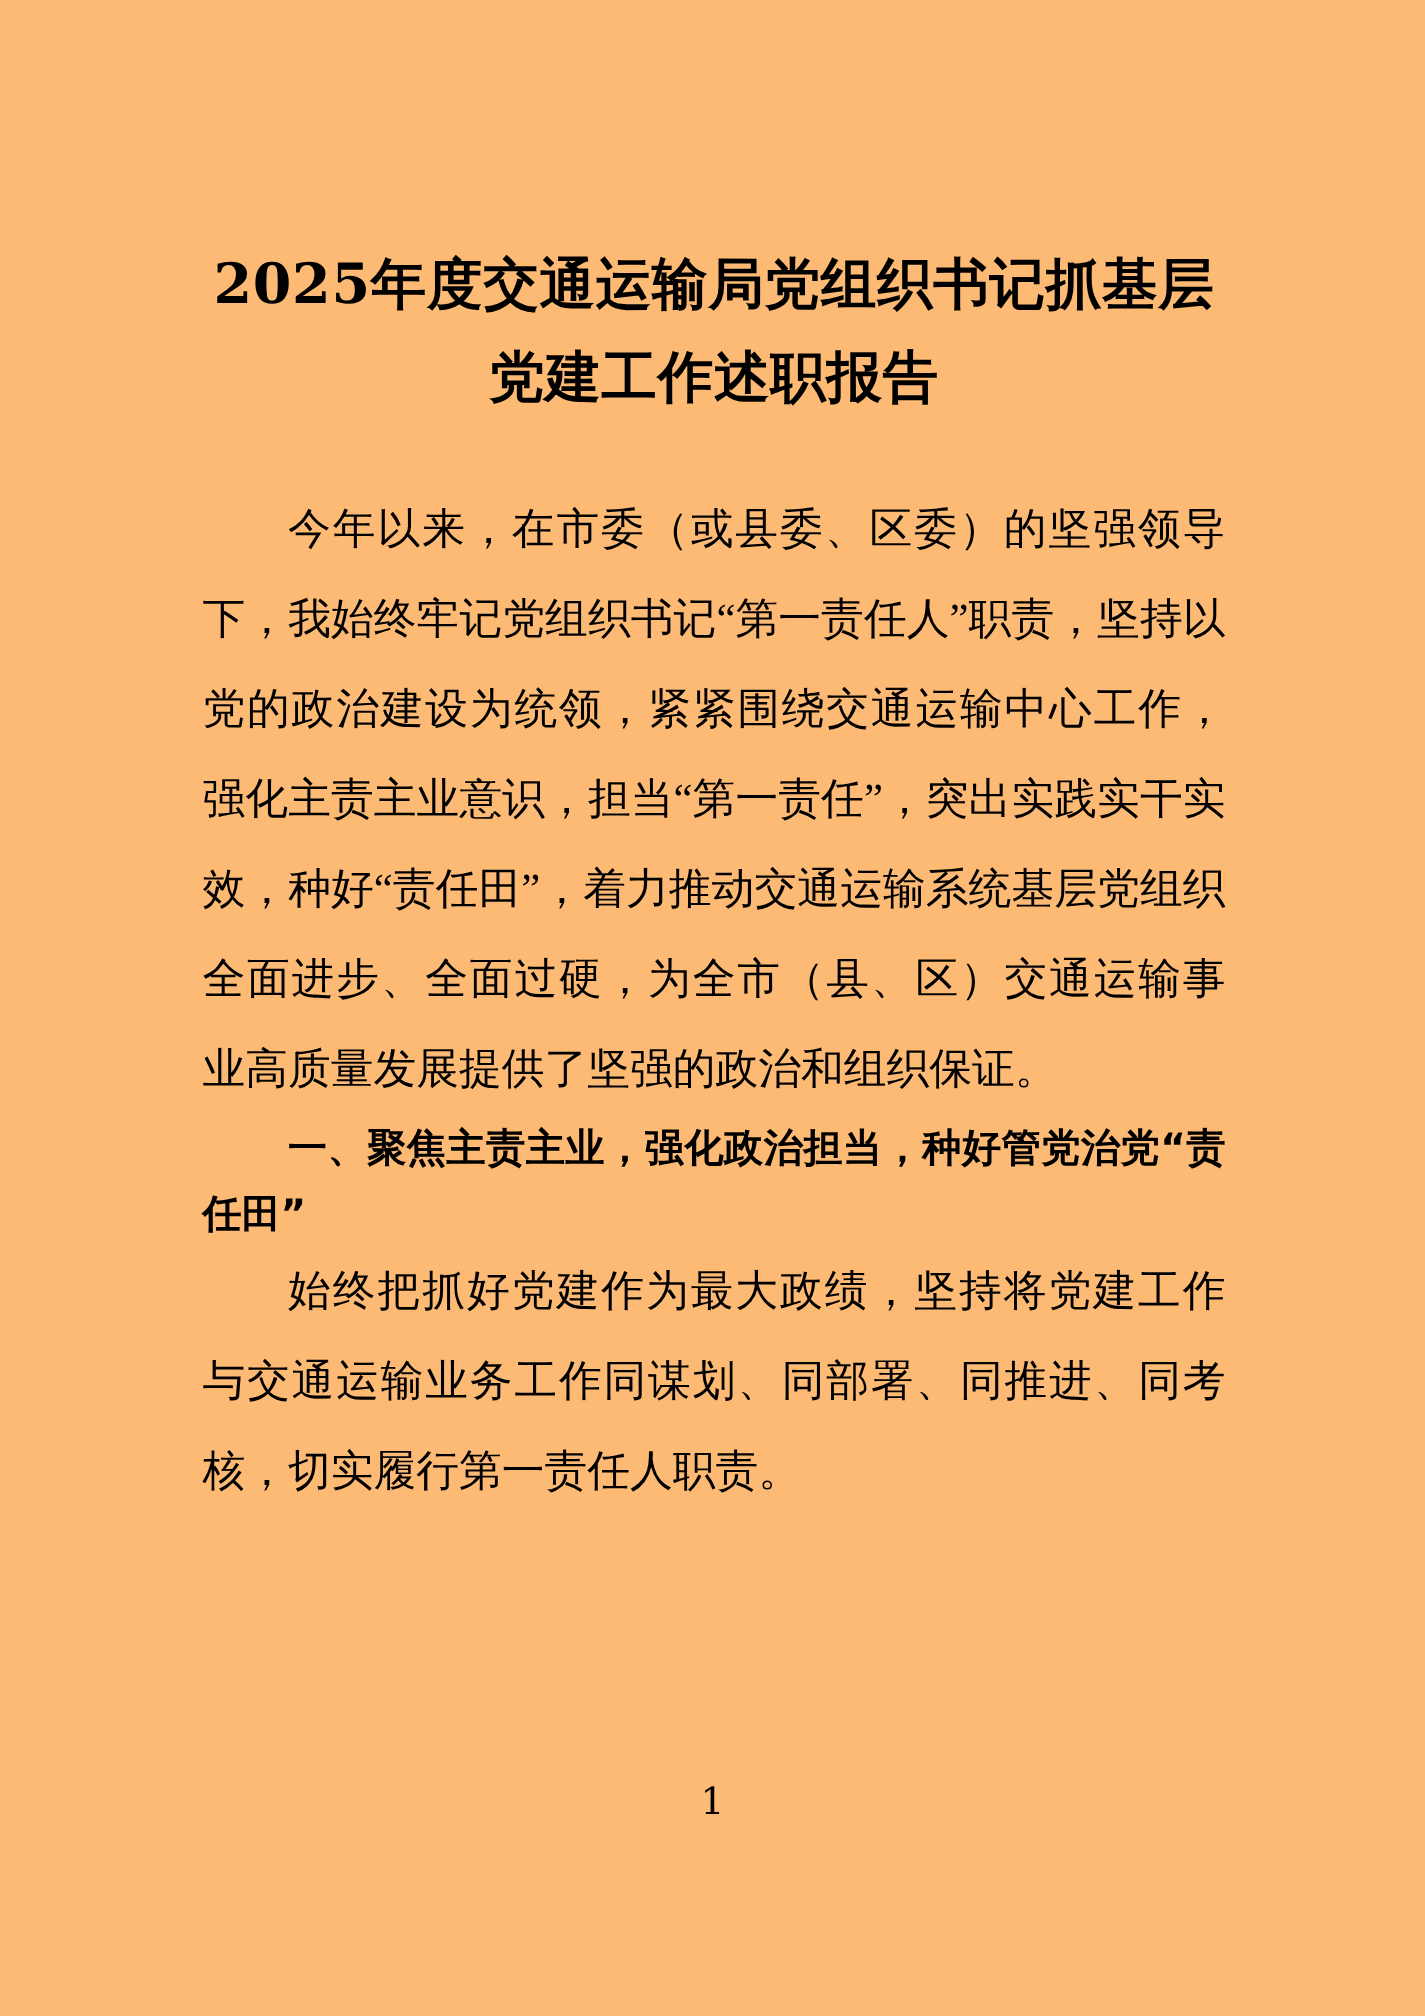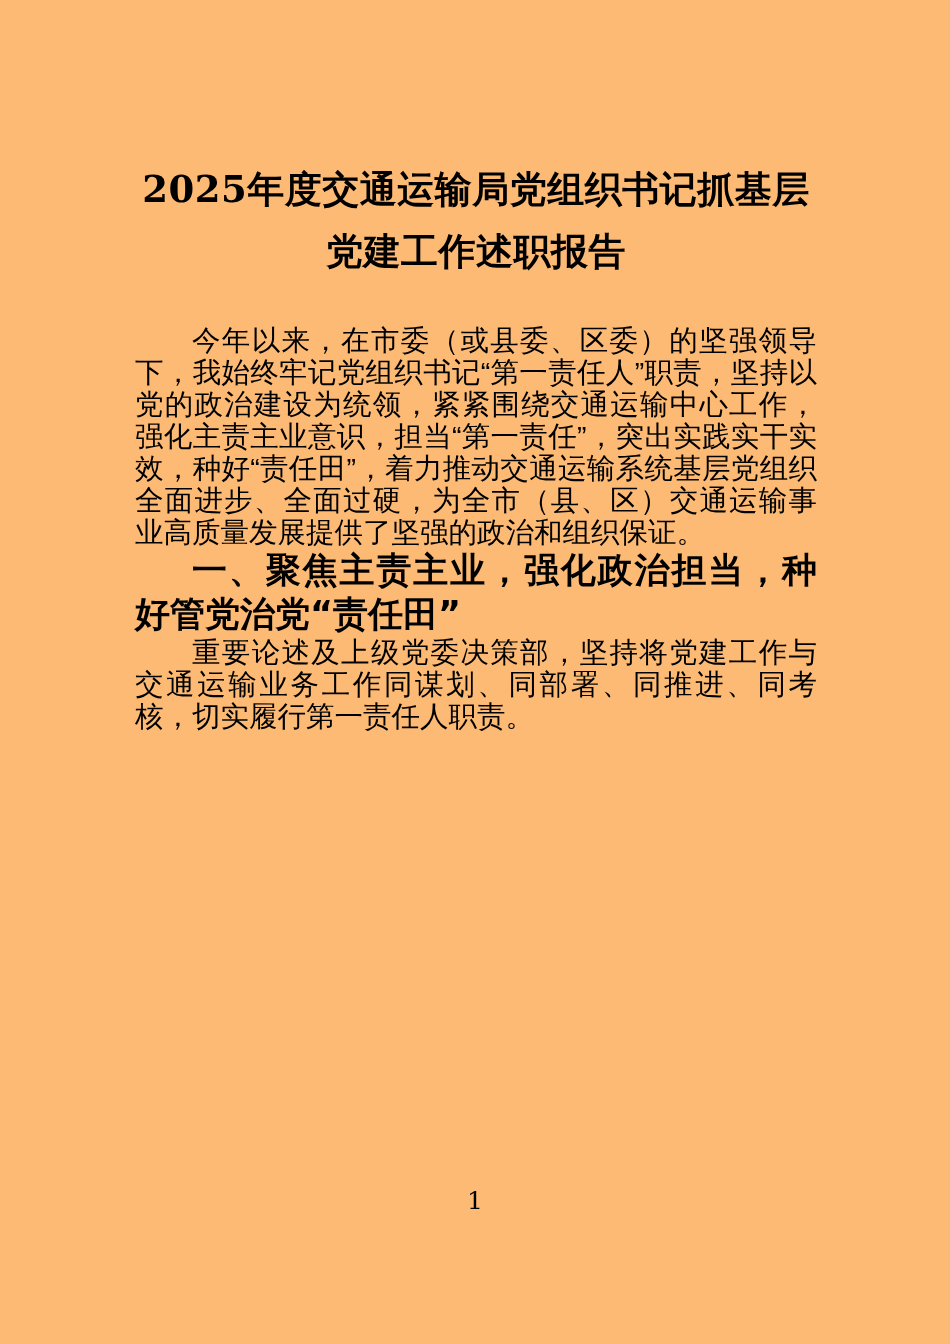--- a/index.html
+++ b/index.html
@@ -27,38 +27,38 @@
     font-weight: bold;
     font-size: 37px;
     line-height: 62px;
     text-align: center;
     color: #000000;
     margin: 0;
     padding-top: 158px;
     letter-spacing: 0.5px;
   }
   .para {
-    font-family: Liberation Sans, sans-serif;
+    font-family: Liberation Serif, serif;
     font-size: 28.5px;
-    line-height: 32px;
+    line-height: 60px;
     color: #000000;
     text-align: justify;
     text-justify: inter-character;
     text-indent: 57px;
     margin: 0;
     letter-spacing: 0px;
     word-break: break-all;
   }
   .para.first-body {
     margin-top: 42px;
   }
   .section-heading {
     font-family: "DejaVu Sans", "Liberation Sans", sans-serif;
     font-weight: bold;
-    font-size: 35px;
+    font-size: 26px;
     line-height: 44px;
     color: #000000;
     text-align: justify;
     text-justify: inter-character;
     text-indent: 57px;
     margin: 0;
     word-break: break-all;
   }
   .page-number {
     position: absolute;
@@ -78,20 +78,20 @@
 <div class="page">
 
   <div class="content">
 
     <h1 class="doc-title">2025年度交通运输局党组织书记抓基层党建工作述职报告</h1>
 
     <p class="para first-body">今年以来，在市委（或县委、区委）的坚强领导下，我始终牢记党组织书记“第一责任人”职责，坚持以党的政治建设为统领，紧紧围绕交通运输中心工作，强化主责主业意识，担当“第一责任”，突出实践实干实效，种好“责任田”，着力推动交通运输系统基层党组织全面进步、全面过硬，为全市（县、区）交通运输事业高质量发展提供了坚强的政治和组织保证。</p>
 
     <p class="section-heading">一、聚焦主责主业，强化政治担当，种好管党治党“责任田”</p>
 
-    <p class="para">重要论述及上级党委决策部，坚持将党建工作与交通运输业务工作同谋划、同部署、同推进、同考核，切实履行第一责任人职责。</p>
+    <p class="para">始终把抓好党建作为最大政绩，坚持将党建工作与交通运输业务工作同谋划、同部署、同推进、同考核，切实履行第一责任人职责。</p>
 
 
   </div>
 
   <div class="page-number">1</div>
 
 </div>
 
 </body></html>

